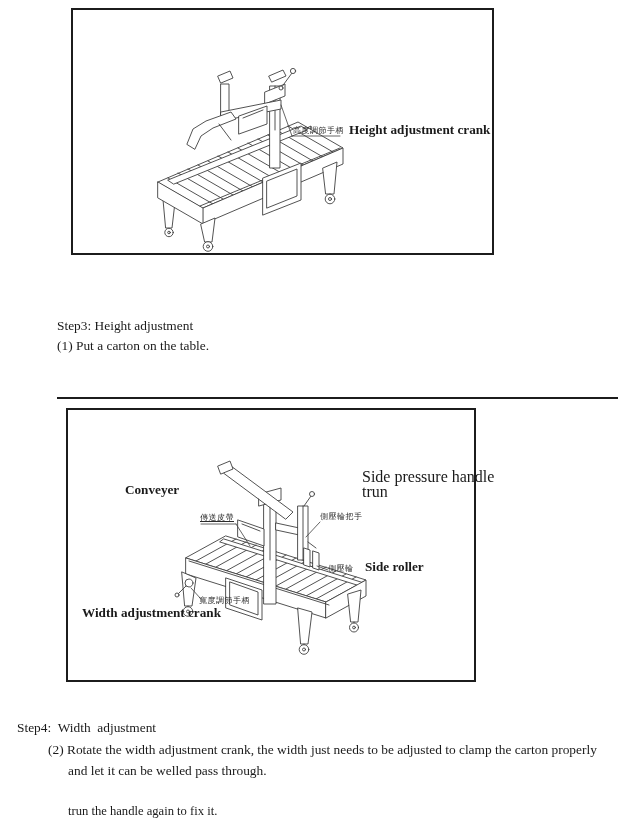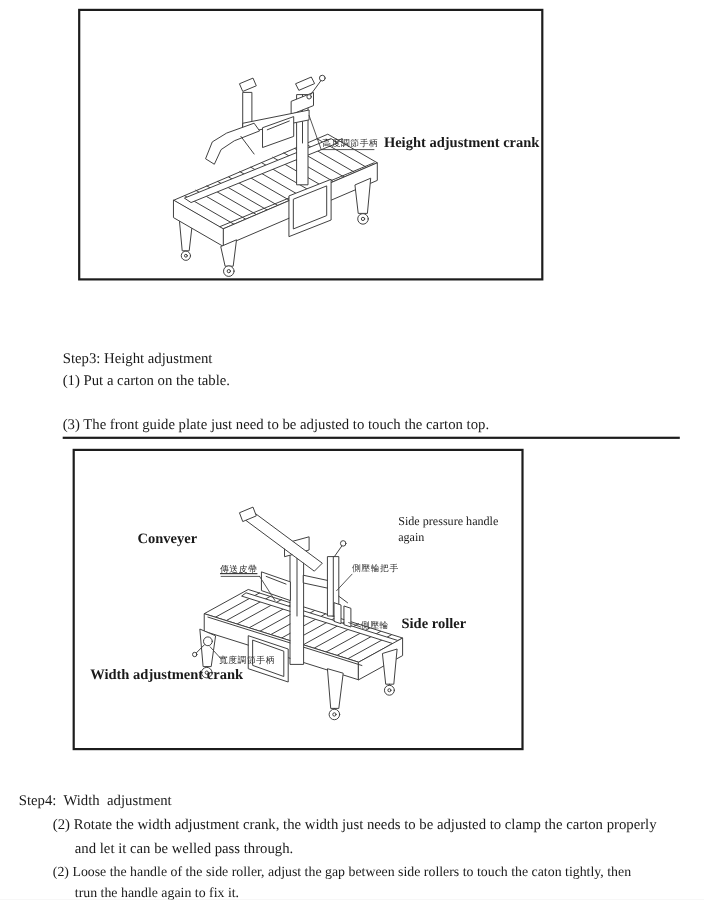--- a/index.html
+++ b/index.html
@@ -10,21 +10,21 @@
     overflow:hidden; margin:0 auto;
   }
   .frame {
     position:absolute; border:2px solid #1c1c1c; background:#ffffff;
   }
   .frame1 { left:71px; top:8px;  width:423px; height:247px; }
   .frame2 { left:66px; top:408px; width:410px; height:274px; }
   .line { position:absolute; white-space:pre; line-height:1.15; }
   .body-text { font-size:13.4px; }
   .body-text-sm { font-size:12.6px; }
-  .fig-label-en { font-size:11px; }
+  .fig-label-en { font-size:16px; }
   .fig-label-en-lg { font-size:13.2px;font-weight:bold; }
   .fig-label-zh { font-size:8px; letter-spacing:0.5px; color:#2a2a2a; }
   .divider { position:absolute; left:57px; top:397px; width:561px; height:2px; background:#1c1c1c; }
   svg { position:absolute; left:0; top:0; }
 </style>
 </head>
 <body>
 
 <div class="page">
 
@@ -95,21 +95,20 @@
           <path d="M219,126 L267,126 M219,126 L208,95"></path>
         </g>
       </g>
     </svg>
     <div class="line fig-label-zh" style="left:220px; top:116px;">高度調節手柄</div>
     <div class="line fig-label-en-lg" style="left:276px; top:112px;">Height adjustment crank</div>
   </div>
 
   <div class="line body-text" style="left:57px; top:318px;">Step3: Height adjustment</div>
   <div class="line body-text" style="left:57px; top:338px;">(1) Put a carton on the table.</div>
-  <div class="line body-text" style="left:57px; top:378px;">(3) The front guide plate just need to be adjusted to touch the carton top.</div>
 
   <div class="divider"></div>
 
   <div class="frame frame2">
     <svg width="406" height="270" viewBox="0 0 406 270">
       <g stroke="#3f3f3f" stroke-width="0.9" fill="none" stroke-linejoin="round" stroke-linecap="round">
 
         <g>
           <polygon points="188,146 198,150 195,176 190,176" fill="#fff"></polygon>
           <circle cx="192" cy="180.5" r="4" fill="#fff"></circle>
@@ -181,28 +180,27 @@
         <g stroke-width="0.8">
           <path d="M133,114 L168,114 M168,114 L182,136"></path>
           <path d="M252,112 L238,127"></path>
           <path d="M260,160 L249,156"></path>
           <path d="M133,189 L123,178"></path>
         </g>
       </g>
     </svg>
     <div class="line fig-label-en-lg" style="left:57px; top:72px;">Conveyer</div>
     <div class="line fig-label-en" style="left:294px; top:58px;">Side pressure handle</div>
-    <div class="line fig-label-en" style="left:294px; top:73px;">again</div>
+    <div class="line fig-label-en" style="left:294px; top:73px;">trun</div>
     <div class="line fig-label-zh" style="left:132px; top:103px;text-decoration:underline;">傳送皮帶</div>
     <div class="line fig-label-zh" style="left:252px; top:102px;">側壓輪把手</div>
     <div class="line fig-label-zh" style="left:260px; top:154px;">側壓輪</div>
     <div class="line fig-label-en-lg" style="left:297px; top:149px;">Side roller</div>
     <div class="line fig-label-zh" style="left:131px; top:186px;">寬度調節手柄</div>
     <div class="line fig-label-en-lg" style="left:14px; top:195px;">Width adjustment crank</div>
   </div>
 
   <div class="line body-text" style="left:17px; top:720px;">Step4:  Width  adjustment</div>
   <div class="line body-text" style="left:48px; top:742px;">(2) Rotate the width adjustment crank, the width just needs to be adjusted to clamp the carton properly</div>
   <div class="line body-text" style="left:68px; top:763px;">and let it can be welled pass through.</div>
-  <div class="line body-text-sm" style="left:48px; top:785px;">(2) Loose the handle of the side roller, adjust the gap between side rollers to touch the caton tightly, then</div>
   <div class="line body-text-sm" style="left:68px; top:804px;">trun the handle again to fix it.</div>
 
 </div>
 
 </body></html>

